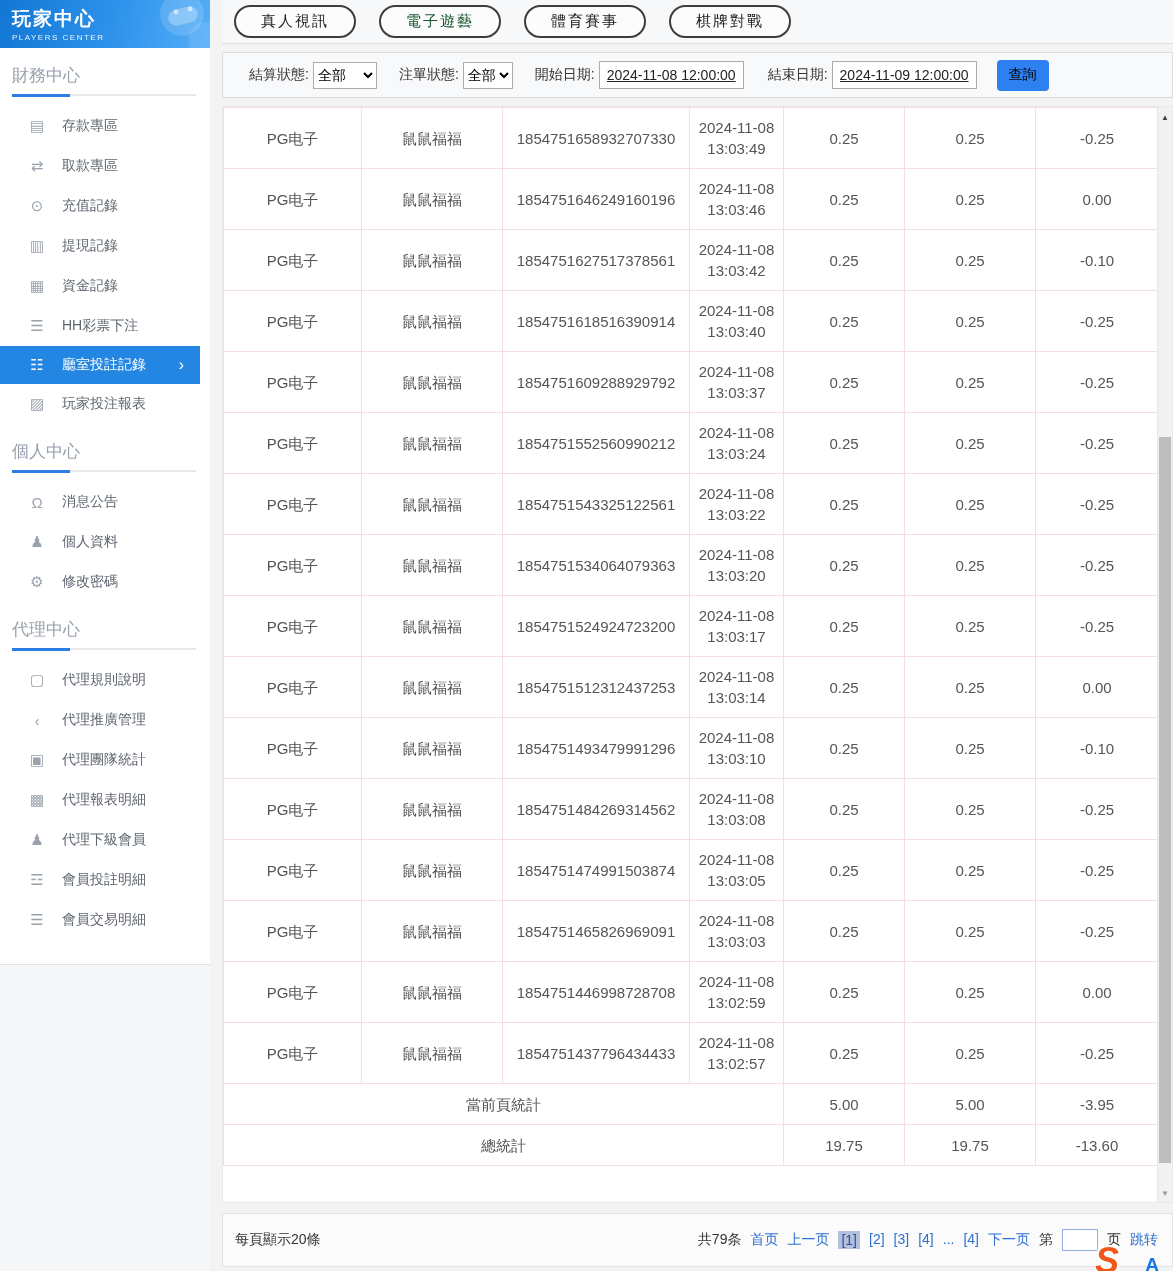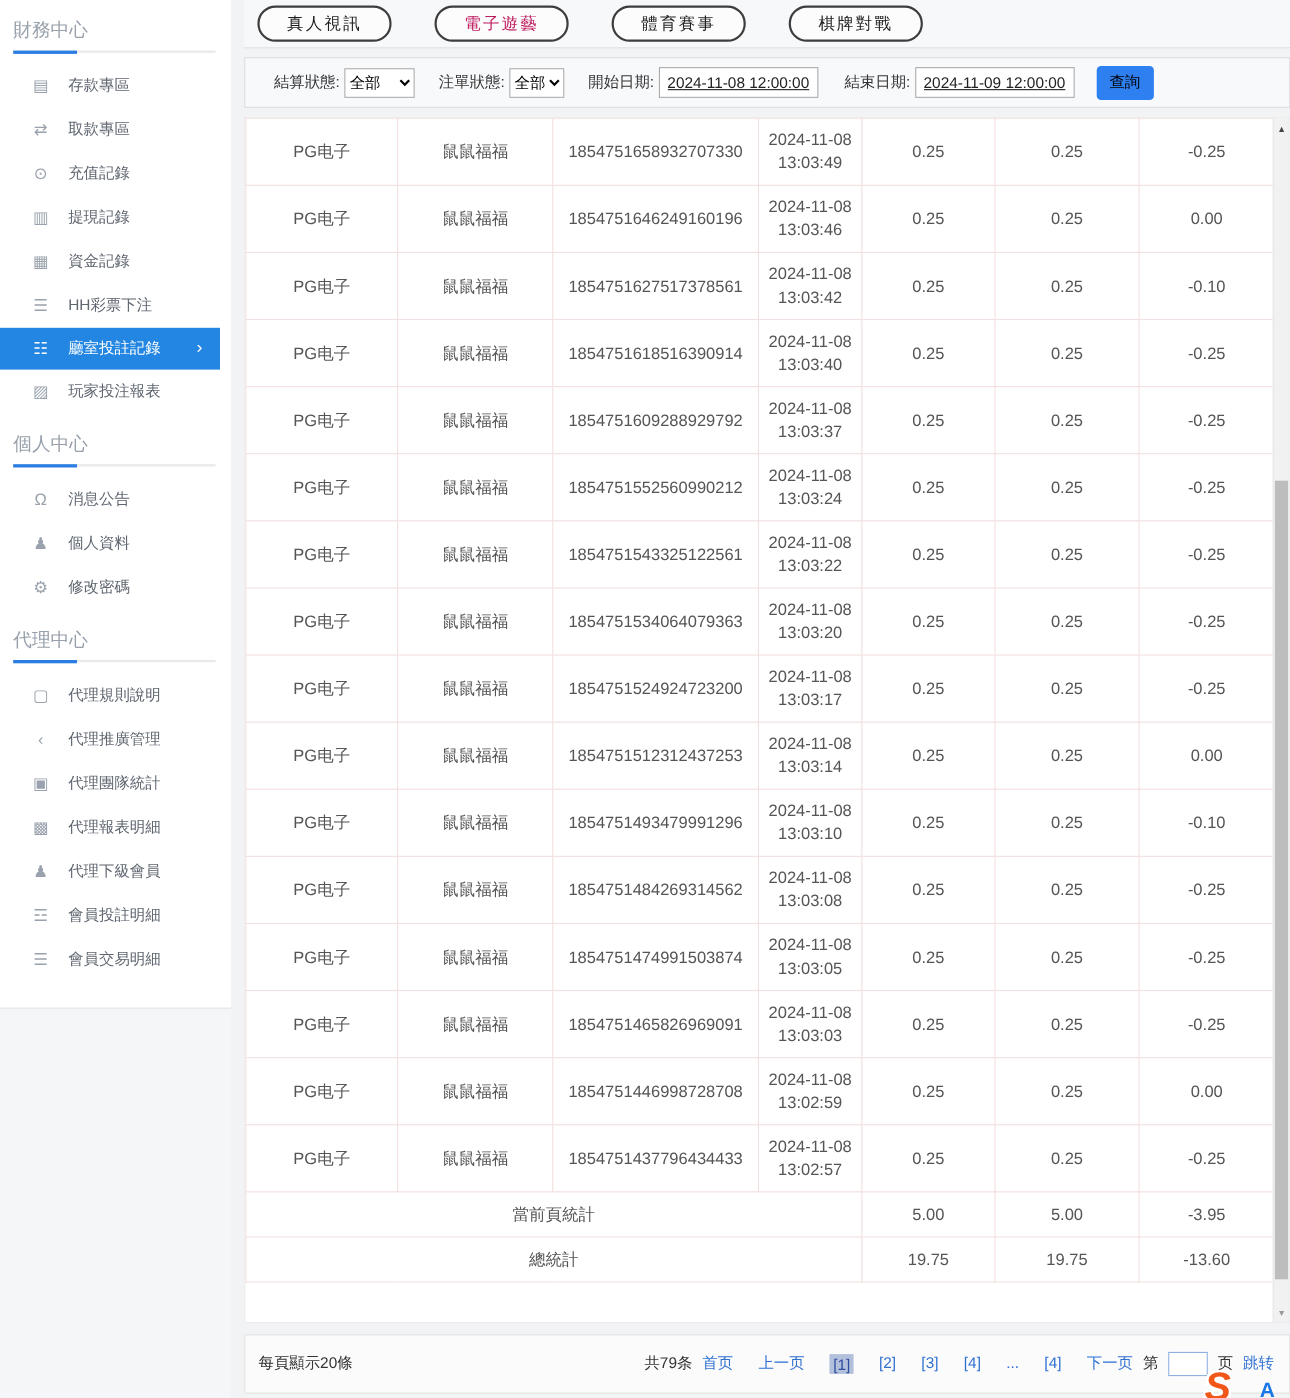--- a/index.html
+++ b/index.html
@@ -21,25 +21,25 @@
   .section-rule b { display:block; width:58px; height:3px; background:#2b7de1; margin-top:-1px; }
   .menu-item { display:flex; align-items:center; height:40px; padding-left:27px;
     color:#5f6670; font-size:14px; cursor:pointer; position:relative; }
   .mi-icon { width:20px; margin-right:15px; color:#9aa3ad; font-size:15px; text-align:center; flex:none; }
   .menu-item.active { background:#2386e2; color:#fff; width:200px; height:38px; }
   .menu-item.active .mi-icon { color:#fff; }
   .chev { position:absolute; right:16px; color:#fff; font-size:16px; }
   
   .main { position:absolute; left:222px; top:0; width:951px; }
   .tabs-strip { height:44px; background:#f7f8fa; border-bottom:1px solid #dfdfdf;
-    display:flex; align-items:center; gap:39px; padding-left:12px;font-family:Liberation Serif, serif; }
+    display:flex; align-items:center; gap:23px; padding-left:12px;font-family:Liberation Serif, serif; }
   .tab-pill { height:33px; padding:0 25px; border:2px solid #3d3d3d; border-radius:17px;
     background:#fcfcfd; font-size:15px; color:#1d1d1d; display:flex; align-items:center;
     letter-spacing:2px; cursor:pointer; }
-  .tab-pill.active { color:#be185d;text-align:center; }
+  .tab-pill.active { color:#14532d;text-align:center; }
   .filter-bar { margin-top:8px; height:46px; background:#f8f9fb; border:1px solid #dcdcdc;
     display:flex; align-items:center; padding-left:10px; font-size:14px; color:#333; }
   .filter-bar label { margin-left:16px; }
   .filter-bar select { height:27px; border:1px solid #adadad; background:#fff; font-size:14px;
     margin:0 6px 0 4px; font-family:inherit; }
   .sel-settle { width:64px; } .sel-order { width:50px; }
   .filter-bar input[type=text] { height:28px; width:145px; border:1px solid #ababab;
     font-size:14px; padding-left:7px; margin:0 8px 0 4px; color:#222; font-family:inherit;text-decoration:underline; }
   .search-btn { width:52px; height:31px; background:#2e7ff0; border:none; border-radius:4px;
     color:#000000; font-size:14px; margin-left:12px; cursor:pointer; font-family:inherit; }
@@ -77,20 +77,31 @@
   .ime-s { position:absolute; left:0; bottom:0; font-size:36px; font-weight:900; font-style:italic;
     color:#f2571a; text-shadow:-2px -2px 0 #fff, 2px -2px 0 #fff, -2px 2px 0 #fff, 2px 2px 0 #fff;
     line-height:34px; }
   .ime-a { position:absolute; right:0; bottom:2px; font-size:19px; font-weight:bold; color:#1877e6; }
 </style>
 </head>
 <body>
 
 <div class="sidebar">
   <div class="sidebar-inner">
+    <div class="sidebar-header">
+      <div class="sidebar-title">玩家中心</div>
+      <div class="sidebar-subtitle">PLAYERS CENTER</div>
+      <svg class="sb-deco" viewBox="0 0 90 48">
+        <circle cx="62" cy="14" r="22" fill="rgba(255,255,255,0.14)"></circle>
+        <circle cx="86" cy="40" r="18" fill="rgba(255,255,255,0.10)"></circle>
+        <rect x="48" y="8" width="30" height="16" rx="8" fill="rgba(255,255,255,0.28)" transform="rotate(-14 63 16)"></rect>
+        <circle cx="56" cy="12" r="2.4" fill="#cfe8fb"></circle>
+        <circle cx="70" cy="9" r="2.4" fill="#cfe8fb"></circle>
+      </svg>
+    </div>
     <div id="sidebar-menu">
         <div class="section-title">財務中心</div>
         <div class="section-rule">
           <b></b>
         </div>
         <div class="menu-item">
           <span class="mi-icon">▤</span>
           <span class="mi-label">存款專區</span>
         </div>
         <div class="menu-item">
@@ -373,21 +384,21 @@
       <div class="vs-up">▲</div>
       <div class="vs-thumb"></div>
       <div class="vs-down">▼</div>
     </div>
   </div>
 
   <div class="pagination-bar">
     <span>每頁顯示20條</span>
     <span class="pg-right">
       <span>共79条</span>
-      <span id="pg-items" style="display: inline-flex; gap: 23px;">
+      <span id="pg-items" style="display: inline-flex; gap: 9px;">
           <span class="pg-link">首页</span>
           <span class="pg-link">上一页</span>
           <span class="pg-current">[1]</span>
           <span class="pg-link">[2]</span>
           <span class="pg-link">[3]</span>
           <span class="pg-link">[4]</span>
           <span class="pg-ellipsis">...</span>
           <span class="pg-link">[4]</span>
           <span class="pg-link">下一页</span>
         </span>

